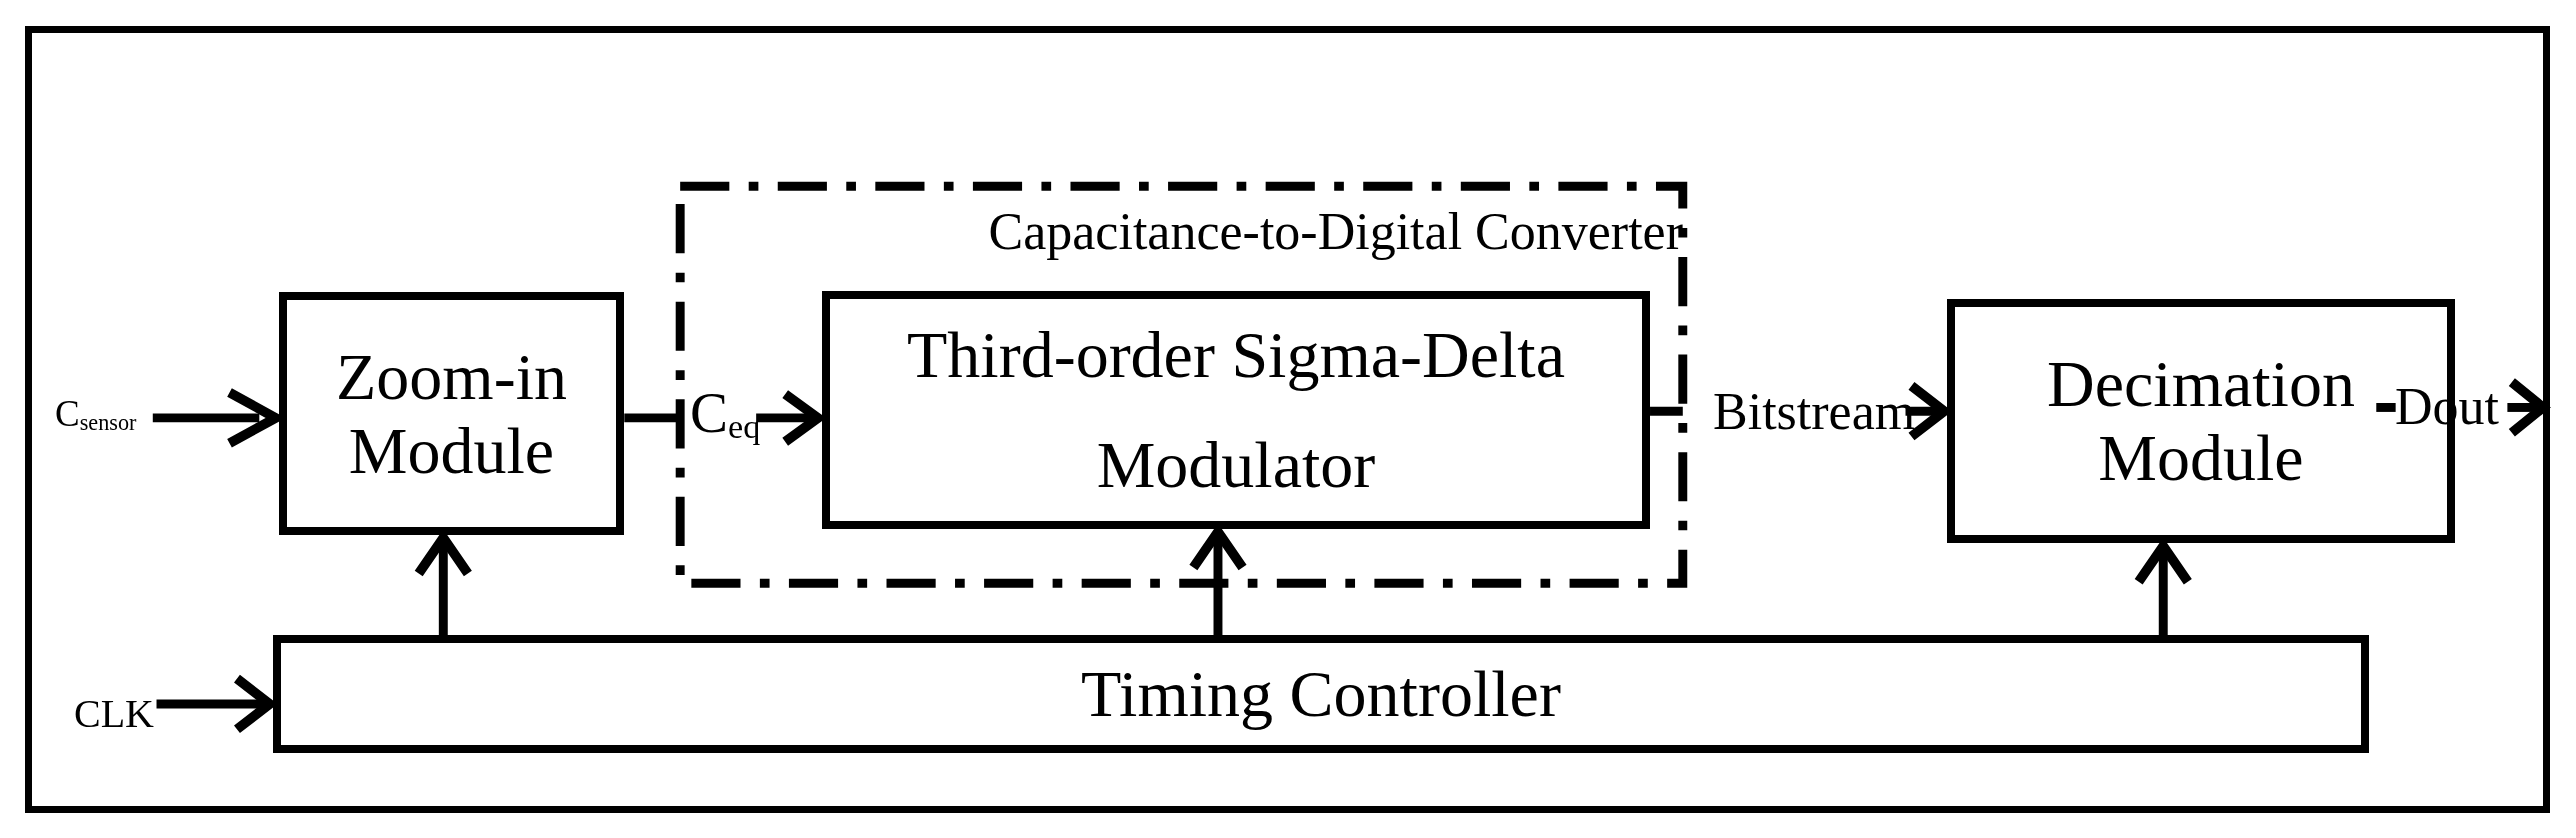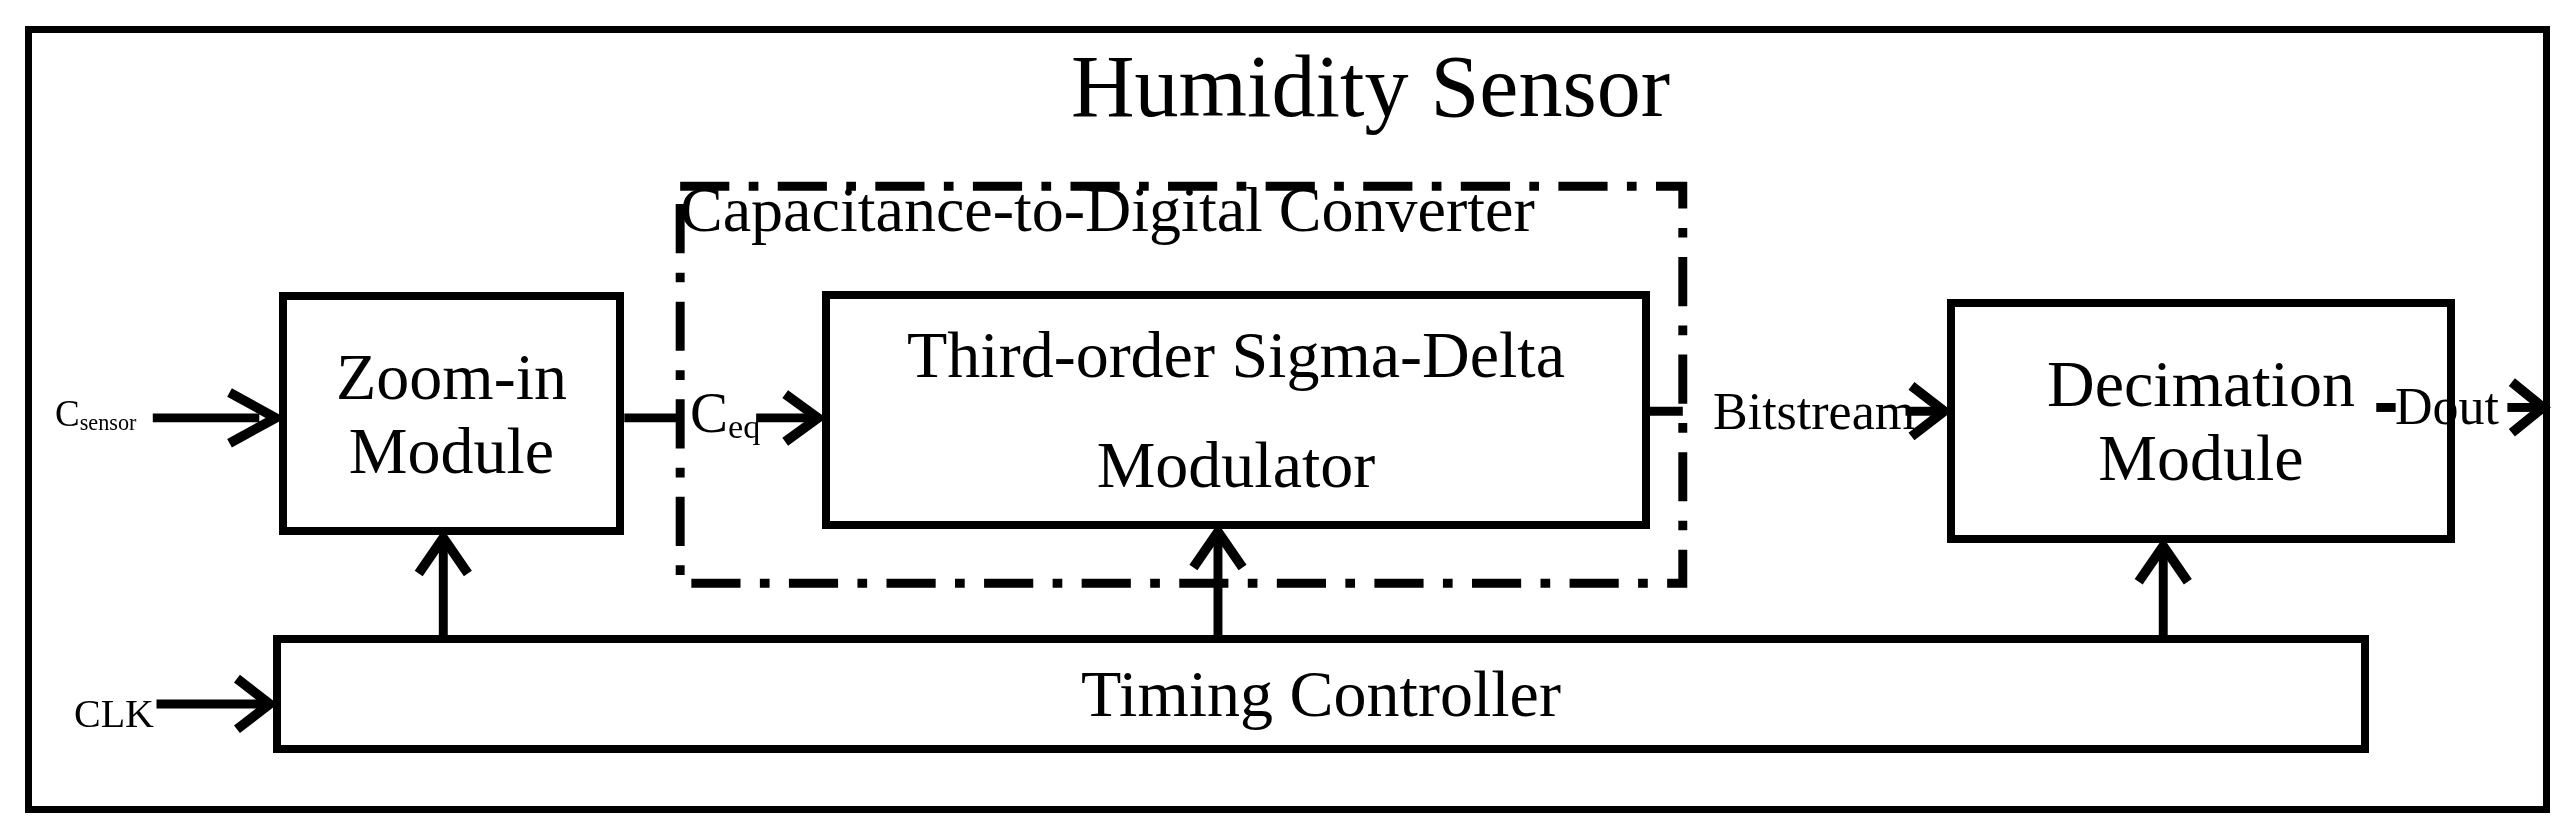--- a/index.html
+++ b/index.html
@@ -12,22 +12,22 @@
   }
   .overlay { position:absolute; left:0; top:0; width:2576px; height:838px; }
   .box { position:absolute; border:8.2px solid var(--ink); box-sizing:border-box;
          display:flex; flex-direction:column; align-items:center; justify-content:center;
          background:transparent; }
   .outer { position:absolute; left:25px; top:26px; width:2525px; height:787px;
            border:7.4px solid var(--ink); box-sizing:border-box; }
   .block-line { font-size:66px; line-height:74px; white-space:nowrap; text-align:center; }
   .title { position:absolute; left:998px; top:43px; width:745px; text-align:center;
            font-size:88px; line-height:1; white-space:nowrap; }
-  .cdc-label { position:absolute; left:680px; top:178px; width:1003px; text-align:left;
-               font-size:64px; line-height:1; white-space:nowrap; }
+  .cdc-label { position:absolute; left:680px; top:206px; width:1003px; text-align:right;
+               font-size:52px; line-height:1; white-space:nowrap; }
   .sig { position:absolute; line-height:1; white-space:nowrap; }
   .sig sub { font-size:0.6em; line-height:1; vertical-align:-0.18em;font-family:Liberation Serif, serif; }
   .sig-csensor { left:55px;  top:395px; font-size:37px; }
   .sig-ceq     { left:690px; top:384px; font-size:57px; }
   .sig-bitstream { left:1693px; top:386px; font-size:52px;margin-left:20px; }
   .sig-dout      { left:2395px; top:381px; font-size:52px; }
   .sig-clk       { left:74px;  top:694px; font-size:40px; }
   .blk-disguised { left:279px;  top:292px; width:345px;  height:243px; }
   .blk-sigma     { left:822px; top:291px; width:828px; height:238px;gap:36px; }
   .blk-decim     { left:1947px; top:299px; width:508px;  height:244px; }
@@ -36,21 +36,20 @@
   .chevron { fill:none; stroke:currentColor; stroke-width:13; stroke-linejoin:miter; stroke-linecap:butt; }
   .dashdot { fill:none; stroke:currentColor; stroke-width:12; stroke-dasharray:66 26 13 26; }
 </style>
 </head>
 <body>
 
 <div class="canvas">
 
   <div class="outer"></div>
 
-  <div class="title">Humidity Sensor</div>
 
   <svg class="overlay" viewBox="0 0 3458 1125" xmlns="http://www.w3.org/2000/svg">
 
     <rect x="913" y="250" width="1346" height="533" class="dashdot"></rect>
 
     <path d="M205 561 H348" class="stroke"></path>
     <path d="M308 527 L370 561 L308 595" class="chevron"></path>
 
     <path d="M838 561 H913" class="stroke"></path>
 

